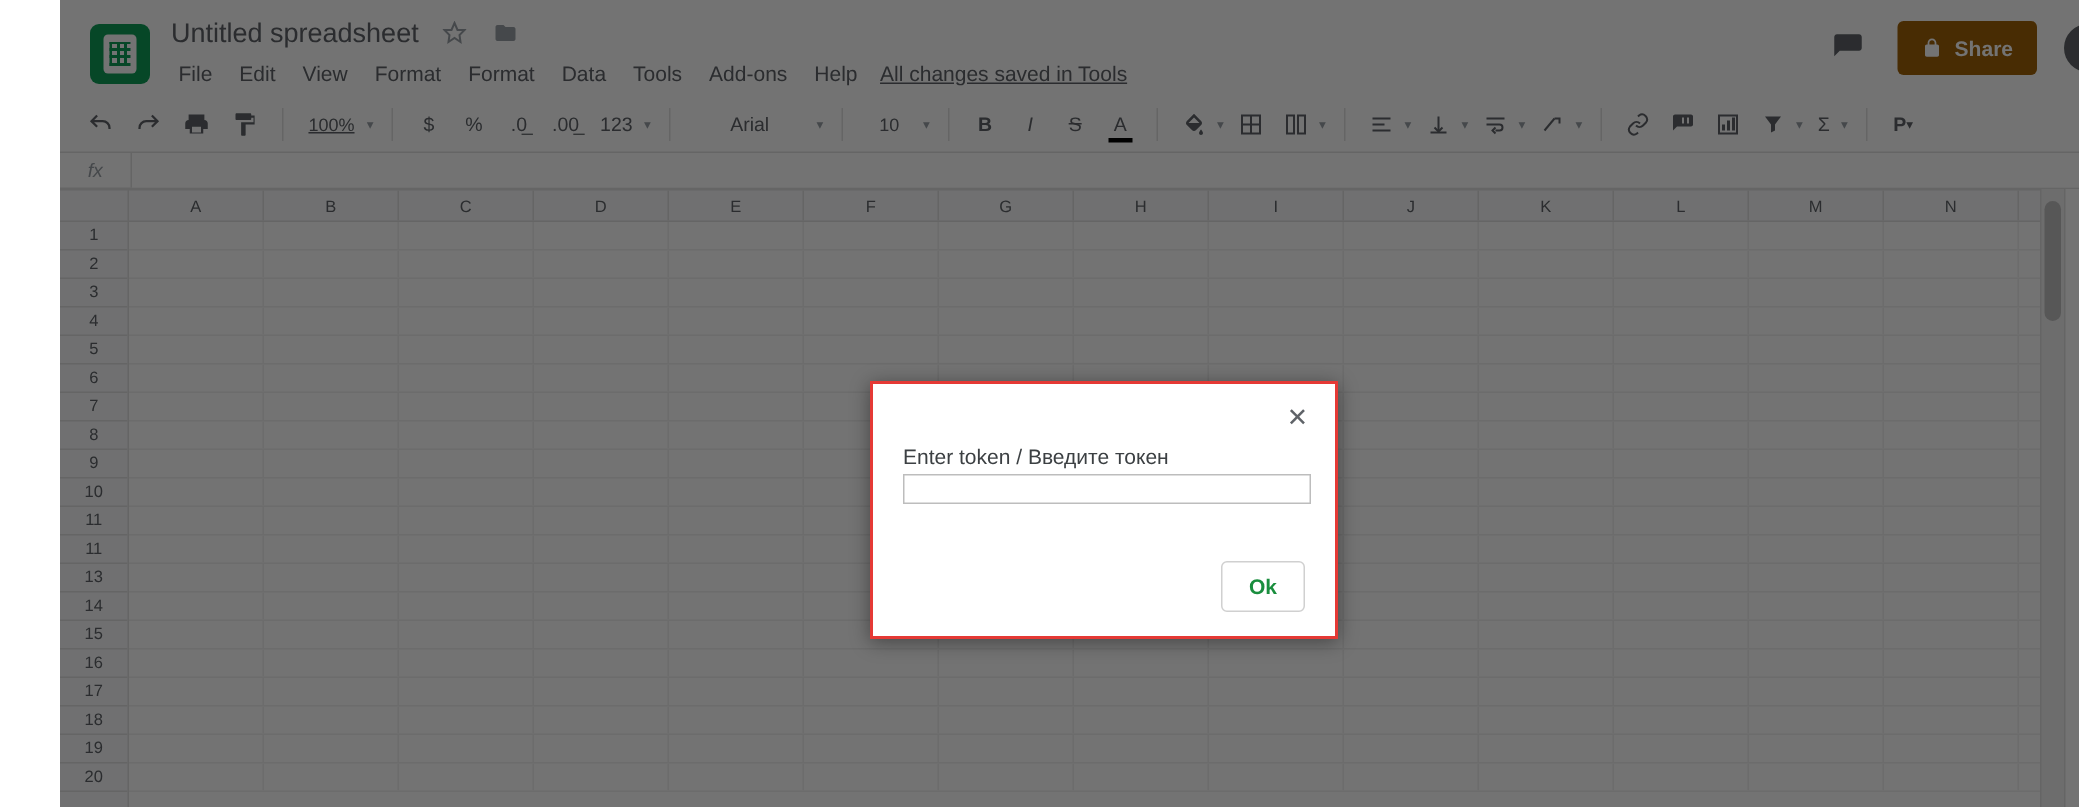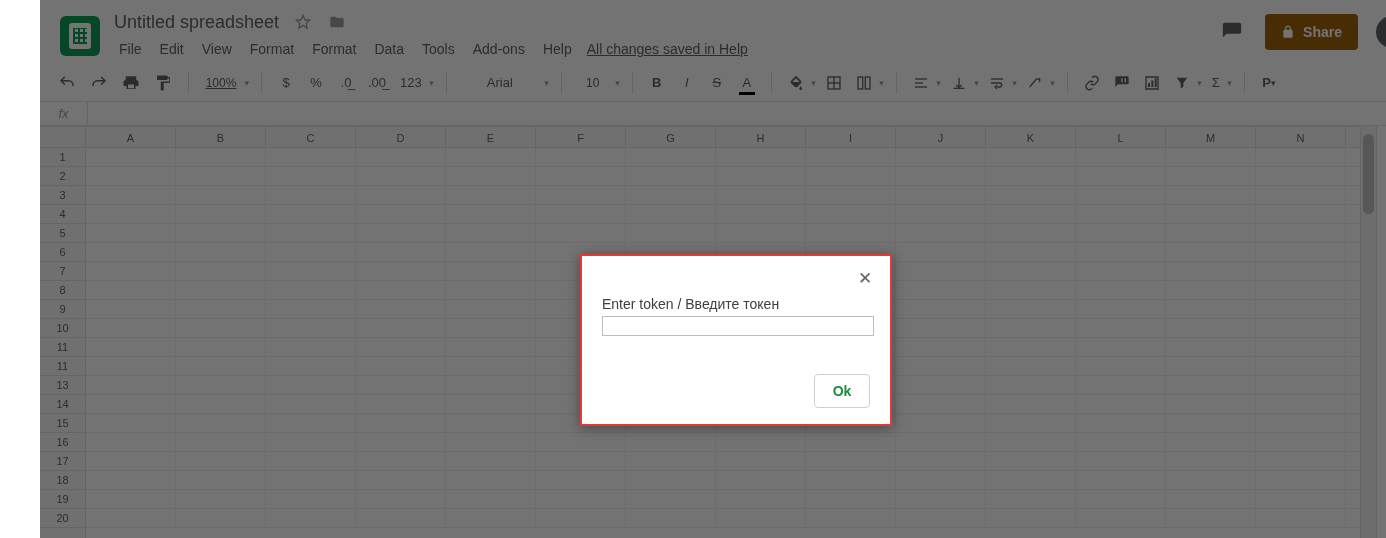--- a/index.html
+++ b/index.html
@@ -114,21 +114,21 @@
       <div class="menubar">
         <span class="menu-item">File</span>
         <span class="menu-item">Edit</span>
         <span class="menu-item">View</span>
         <span class="menu-item">Format</span>
         <span class="menu-item">Format</span>
         <span class="menu-item">Data</span>
         <span class="menu-item">Tools</span>
         <span class="menu-item">Add-ons</span>
         <span class="menu-item">Help</span>
-        <span class="save-status">All changes saved in Help</span>
+        <span class="save-status">All changes saved in Tools</span>
       </div>
     </div>
     <div class="titlebar-right">
       <span class="icon-comment">
         <svg width="22" height="22" viewBox="0 0 24 24" fill="#5f6368">
             <path d="M20 2H4c-1.1 0-2 .9-2 2v14l4-4h14c1.1 0 2-.9 2-2V4c0-1.1-.9-2-2-2z"></path>
           </svg>
       </span>
       <div class="share-btn">
         <svg width="14" height="14" viewBox="0 0 24 24" fill="#fff">

